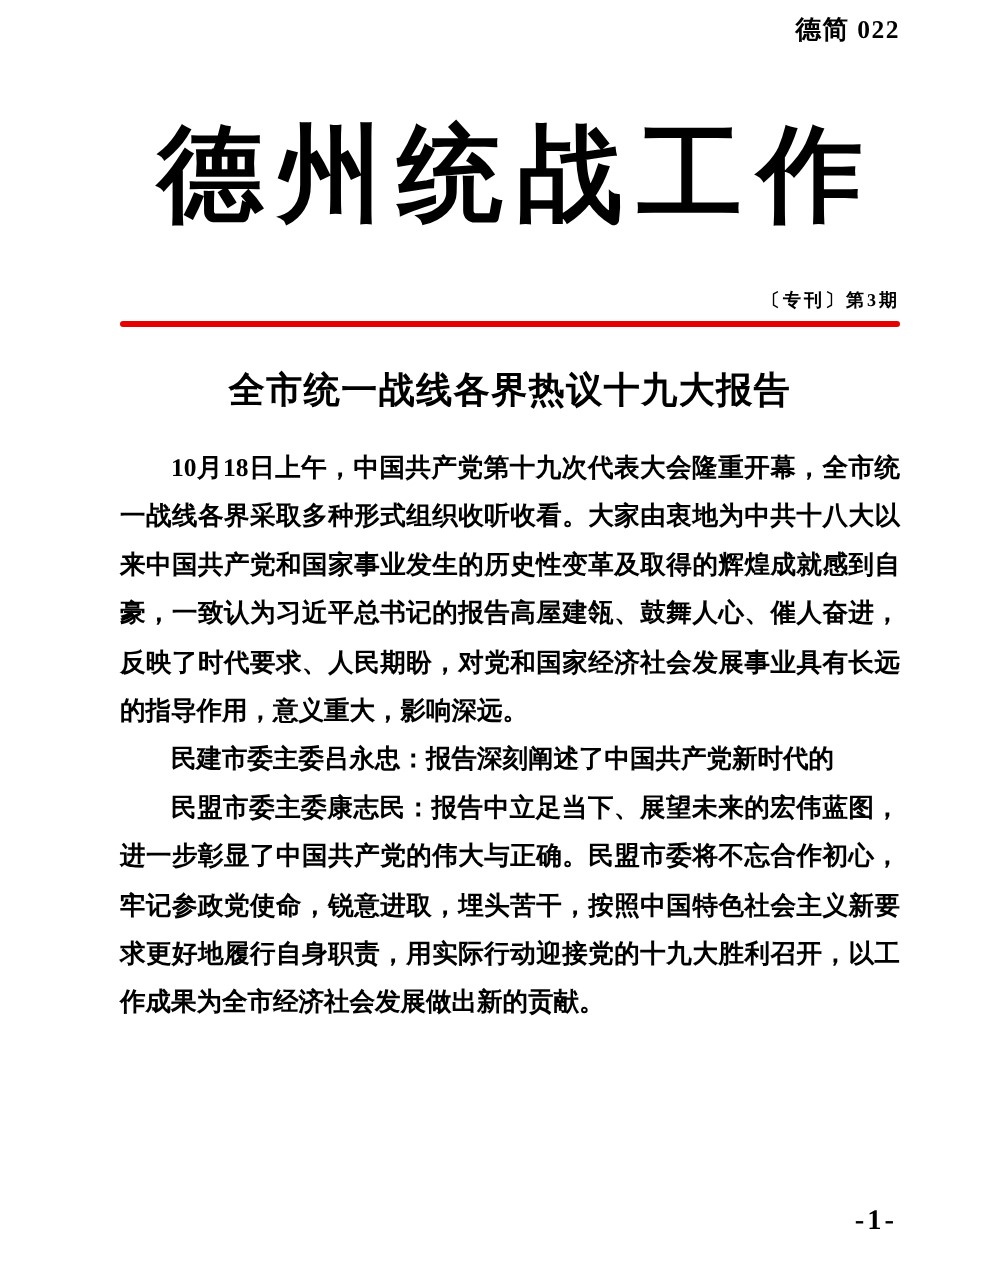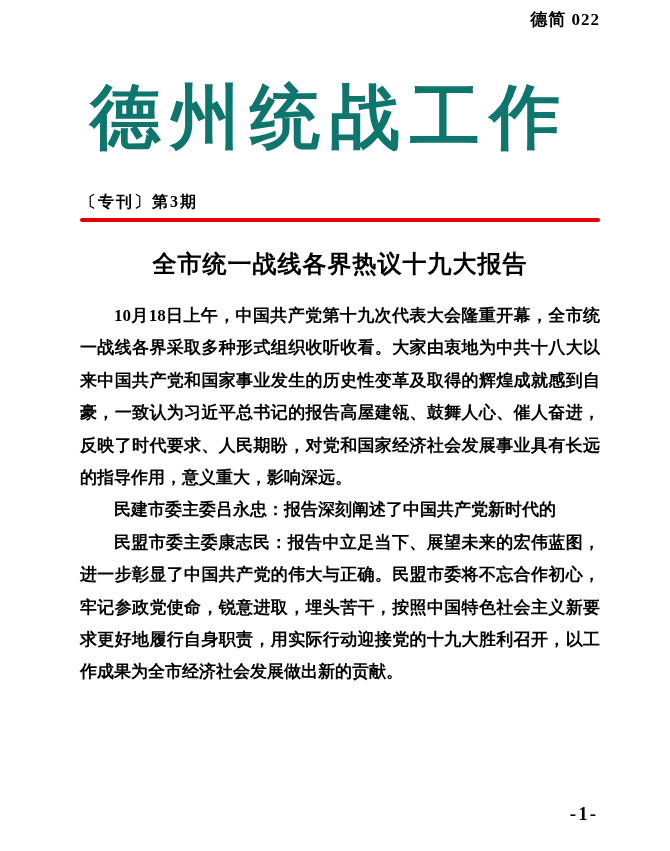--- a/index.html
+++ b/index.html
@@ -18,34 +18,34 @@
   }
   .doc-number {
     padding-top: 8px;
     text-align: right;
     font-size: 17px;
     font-weight: bold;
     letter-spacing: 1px;
   }
   .masthead {
     margin-top: 48px;
-    text-align: left;
+    text-align: center;
     font-size: 70px;
     line-height: 1.1;
     font-weight: 900;
-    color: #0f766e;
+    color: #000000;
     letter-spacing: 10px;
     white-space: nowrap;
     text-indent: 10px; 
     font-family: "Liberation Serif", "DejaVu Serif", serif;
   }
   .issue-line {
     margin-top: 36px;
-    text-align: left;
-    font-size: 16px;
+    text-align: right;
+    font-size: 12px;
     font-weight: bold;
     letter-spacing: 2px;
   }
   .header-row {
     margin-top: 28px;
     display: flex;
     justify-content: space-between;
     align-items: flex-end;
     font-size: 17px;
     font-weight: bold;

